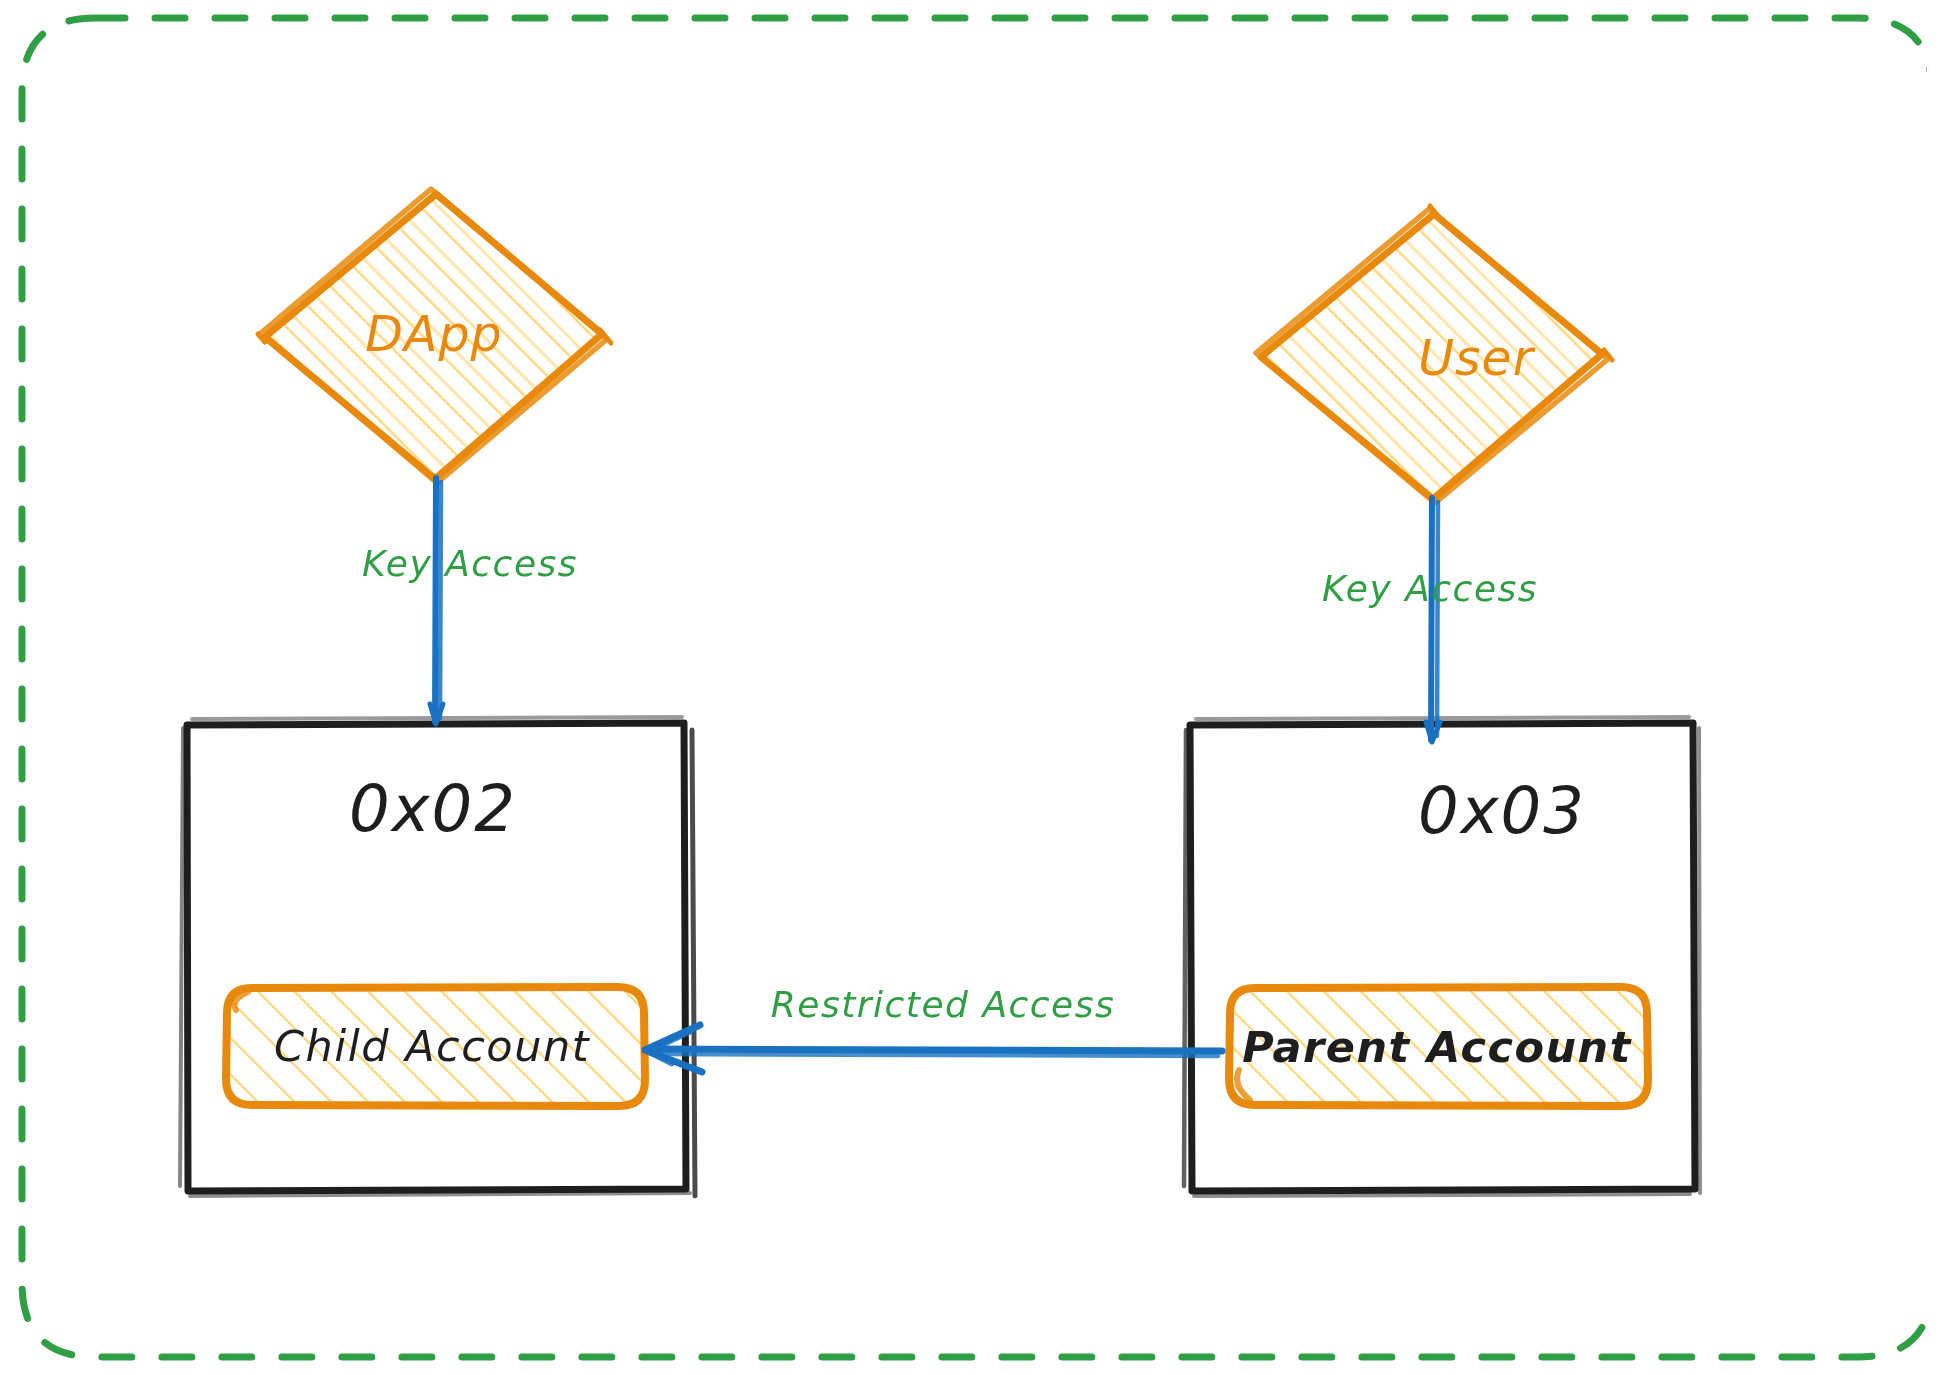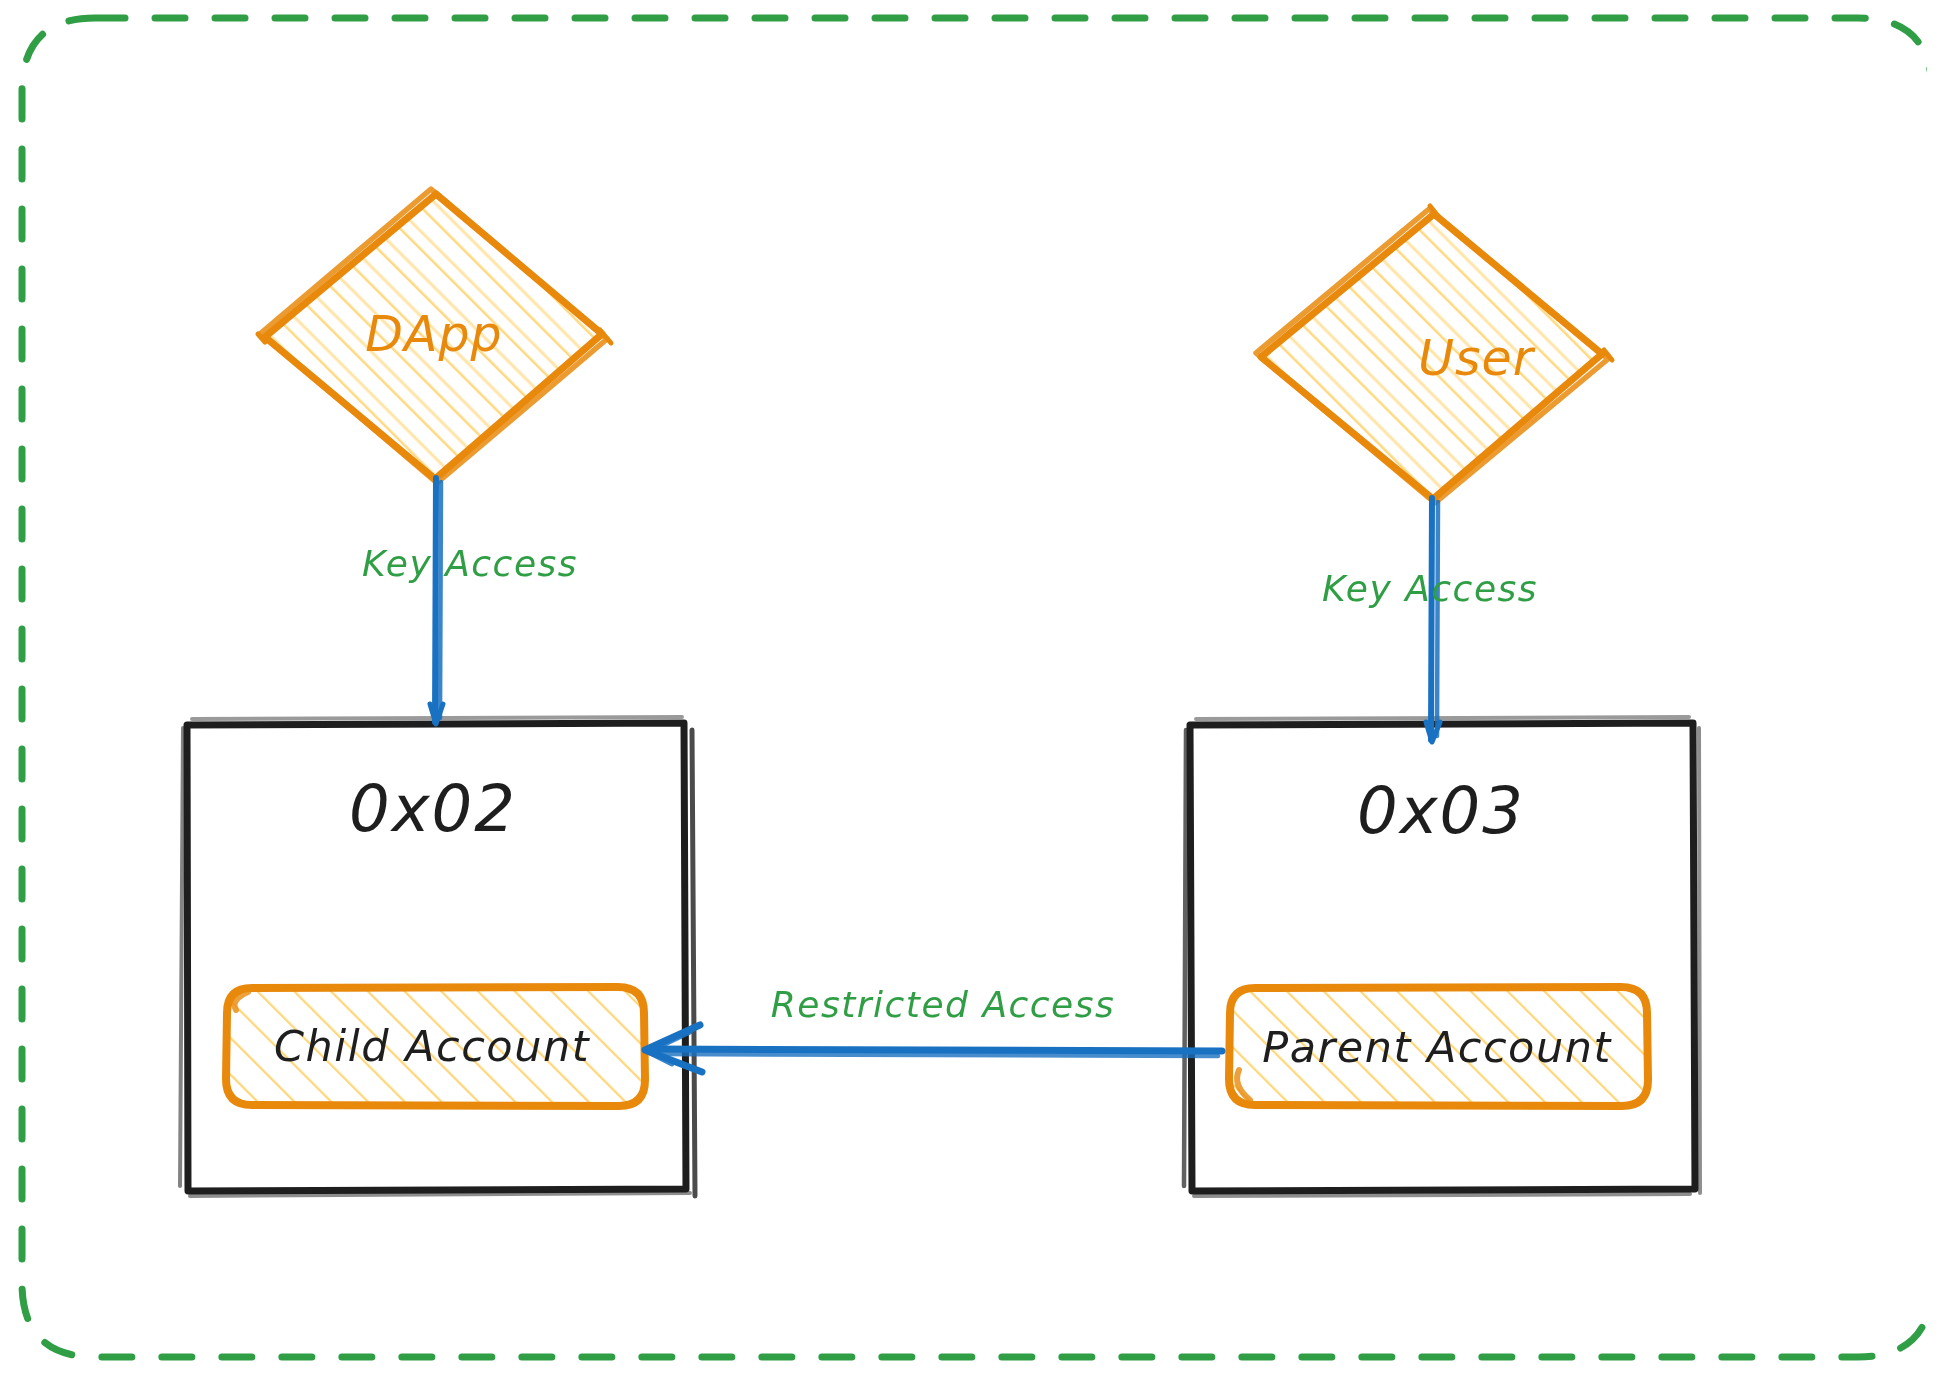--- a/index.html
+++ b/index.html
@@ -154,19 +154,19 @@
   <div class="lbl lbl-node" style="left:1432px; top:358px;margin-left:44px;">User</div>
 
   <div class="lbl lbl-edge" style="left:470px; top:563px;">Key Access</div>
 
   <div class="lbl lbl-edge" style="left:1430px; top:588px;">Key Access</div>
 
   <div class="lbl lbl-edge" style="left:943px; top:1004px;">Restricted Access</div>
 
   <div class="lbl lbl-addr" style="left:433px; top:809px;">0x02</div>
 
-  <div class="lbl lbl-addr" style="left:1441px; top:811px;">0x03</div>
+  <div class="lbl lbl-addr" style="left:1502px; top:811px;">0x03</div>
 
   <div class="lbl lbl-acct" style="left:432px; top:1046px;">Child Account</div>
 
-  <div class="lbl lbl-acct" style="left:1437px; top:1047px;">Parent Account</div>
+  <div class="lbl lbl-acct" style="left:1437px; top:1047px;font-weight:bold;">Parent Account</div>
 
 </div>
 
 </body></html>

